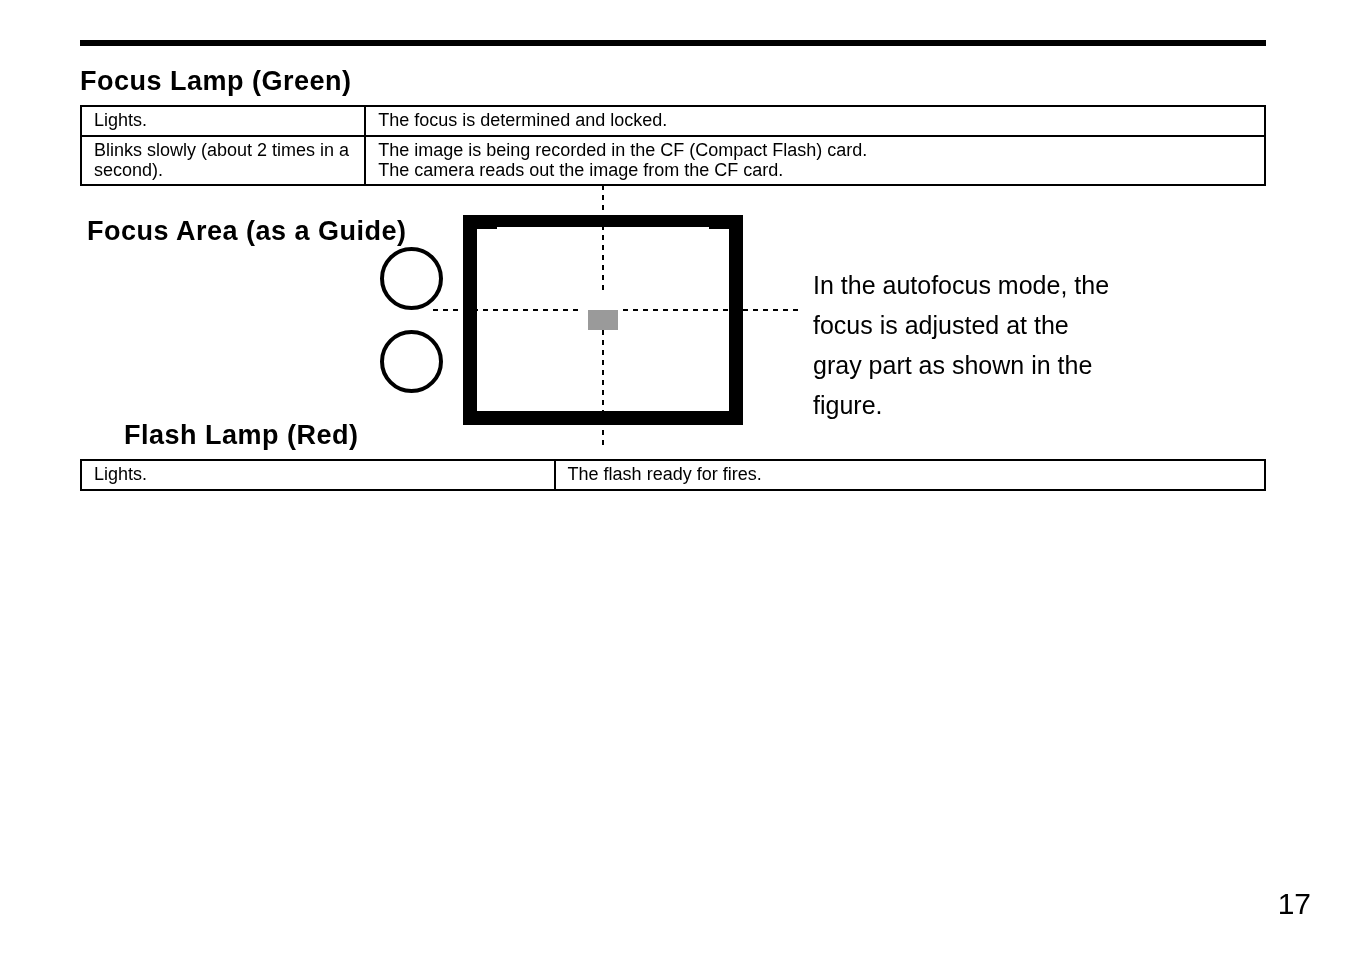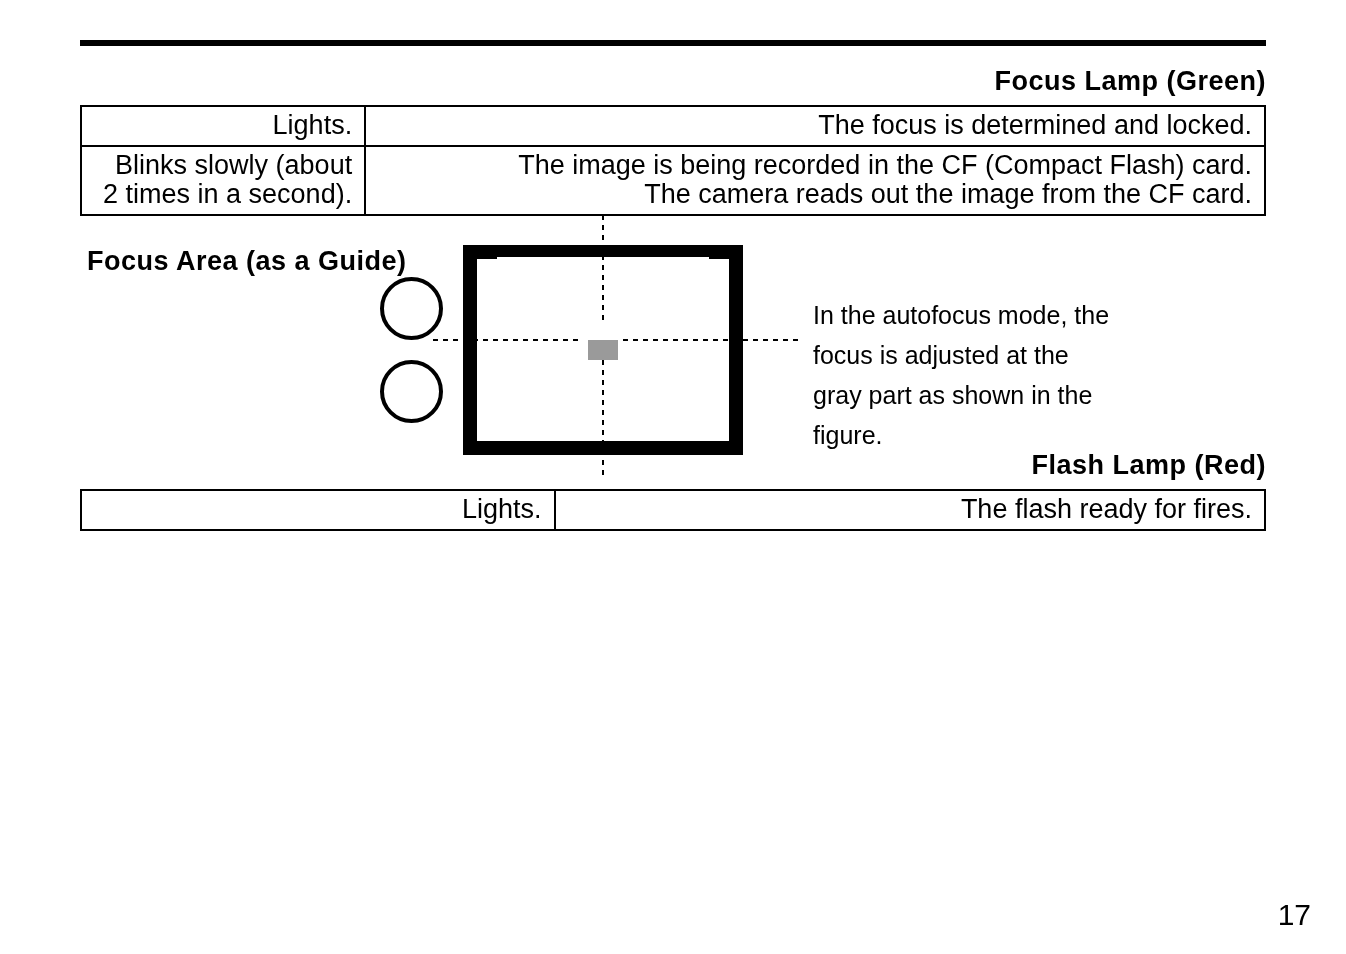--- a/index.html
+++ b/index.html
@@ -19,28 +19,26 @@
   .top-rule {
     border-top: 6px solid #000;
     margin-bottom: 20px;
   }
   .section-title {
     font-weight: 900;
     font-size: 27px;
     margin: 10px 0 8px 0;
     font-family: Arial, Helvetica, sans-serif;
     letter-spacing: 0.5px;
-    text-align: right;
   }
   table.manual-table {
     border-collapse: collapse;
     width: 100%;
-    font-size: 27px;
+    font-size: 18px;
     line-height: 1.1;
-    text-align: right;
   }
   table.manual-table td {
     border: 2px solid #000;
     padding: 4px 12px;
     vertical-align: top;
   }
   .col-left-1 {
     width: 24%;
   }
   .col-left-2 {
@@ -103,21 +101,21 @@
     pointer-events: none;
   }
   .focus-caption {
     font-size: 25px;
     line-height: 1.6;
     margin-left: 70px;
     width: 310px;
   }
   .page-number {
     position: absolute;
-    bottom: 22px;
+    bottom: 33px;
     right: 35px;
     font-size: 30px;
   }
 </style>
 </head>
 <body>
 
 <div class="page">
   <div class="top-rule"></div>
 

